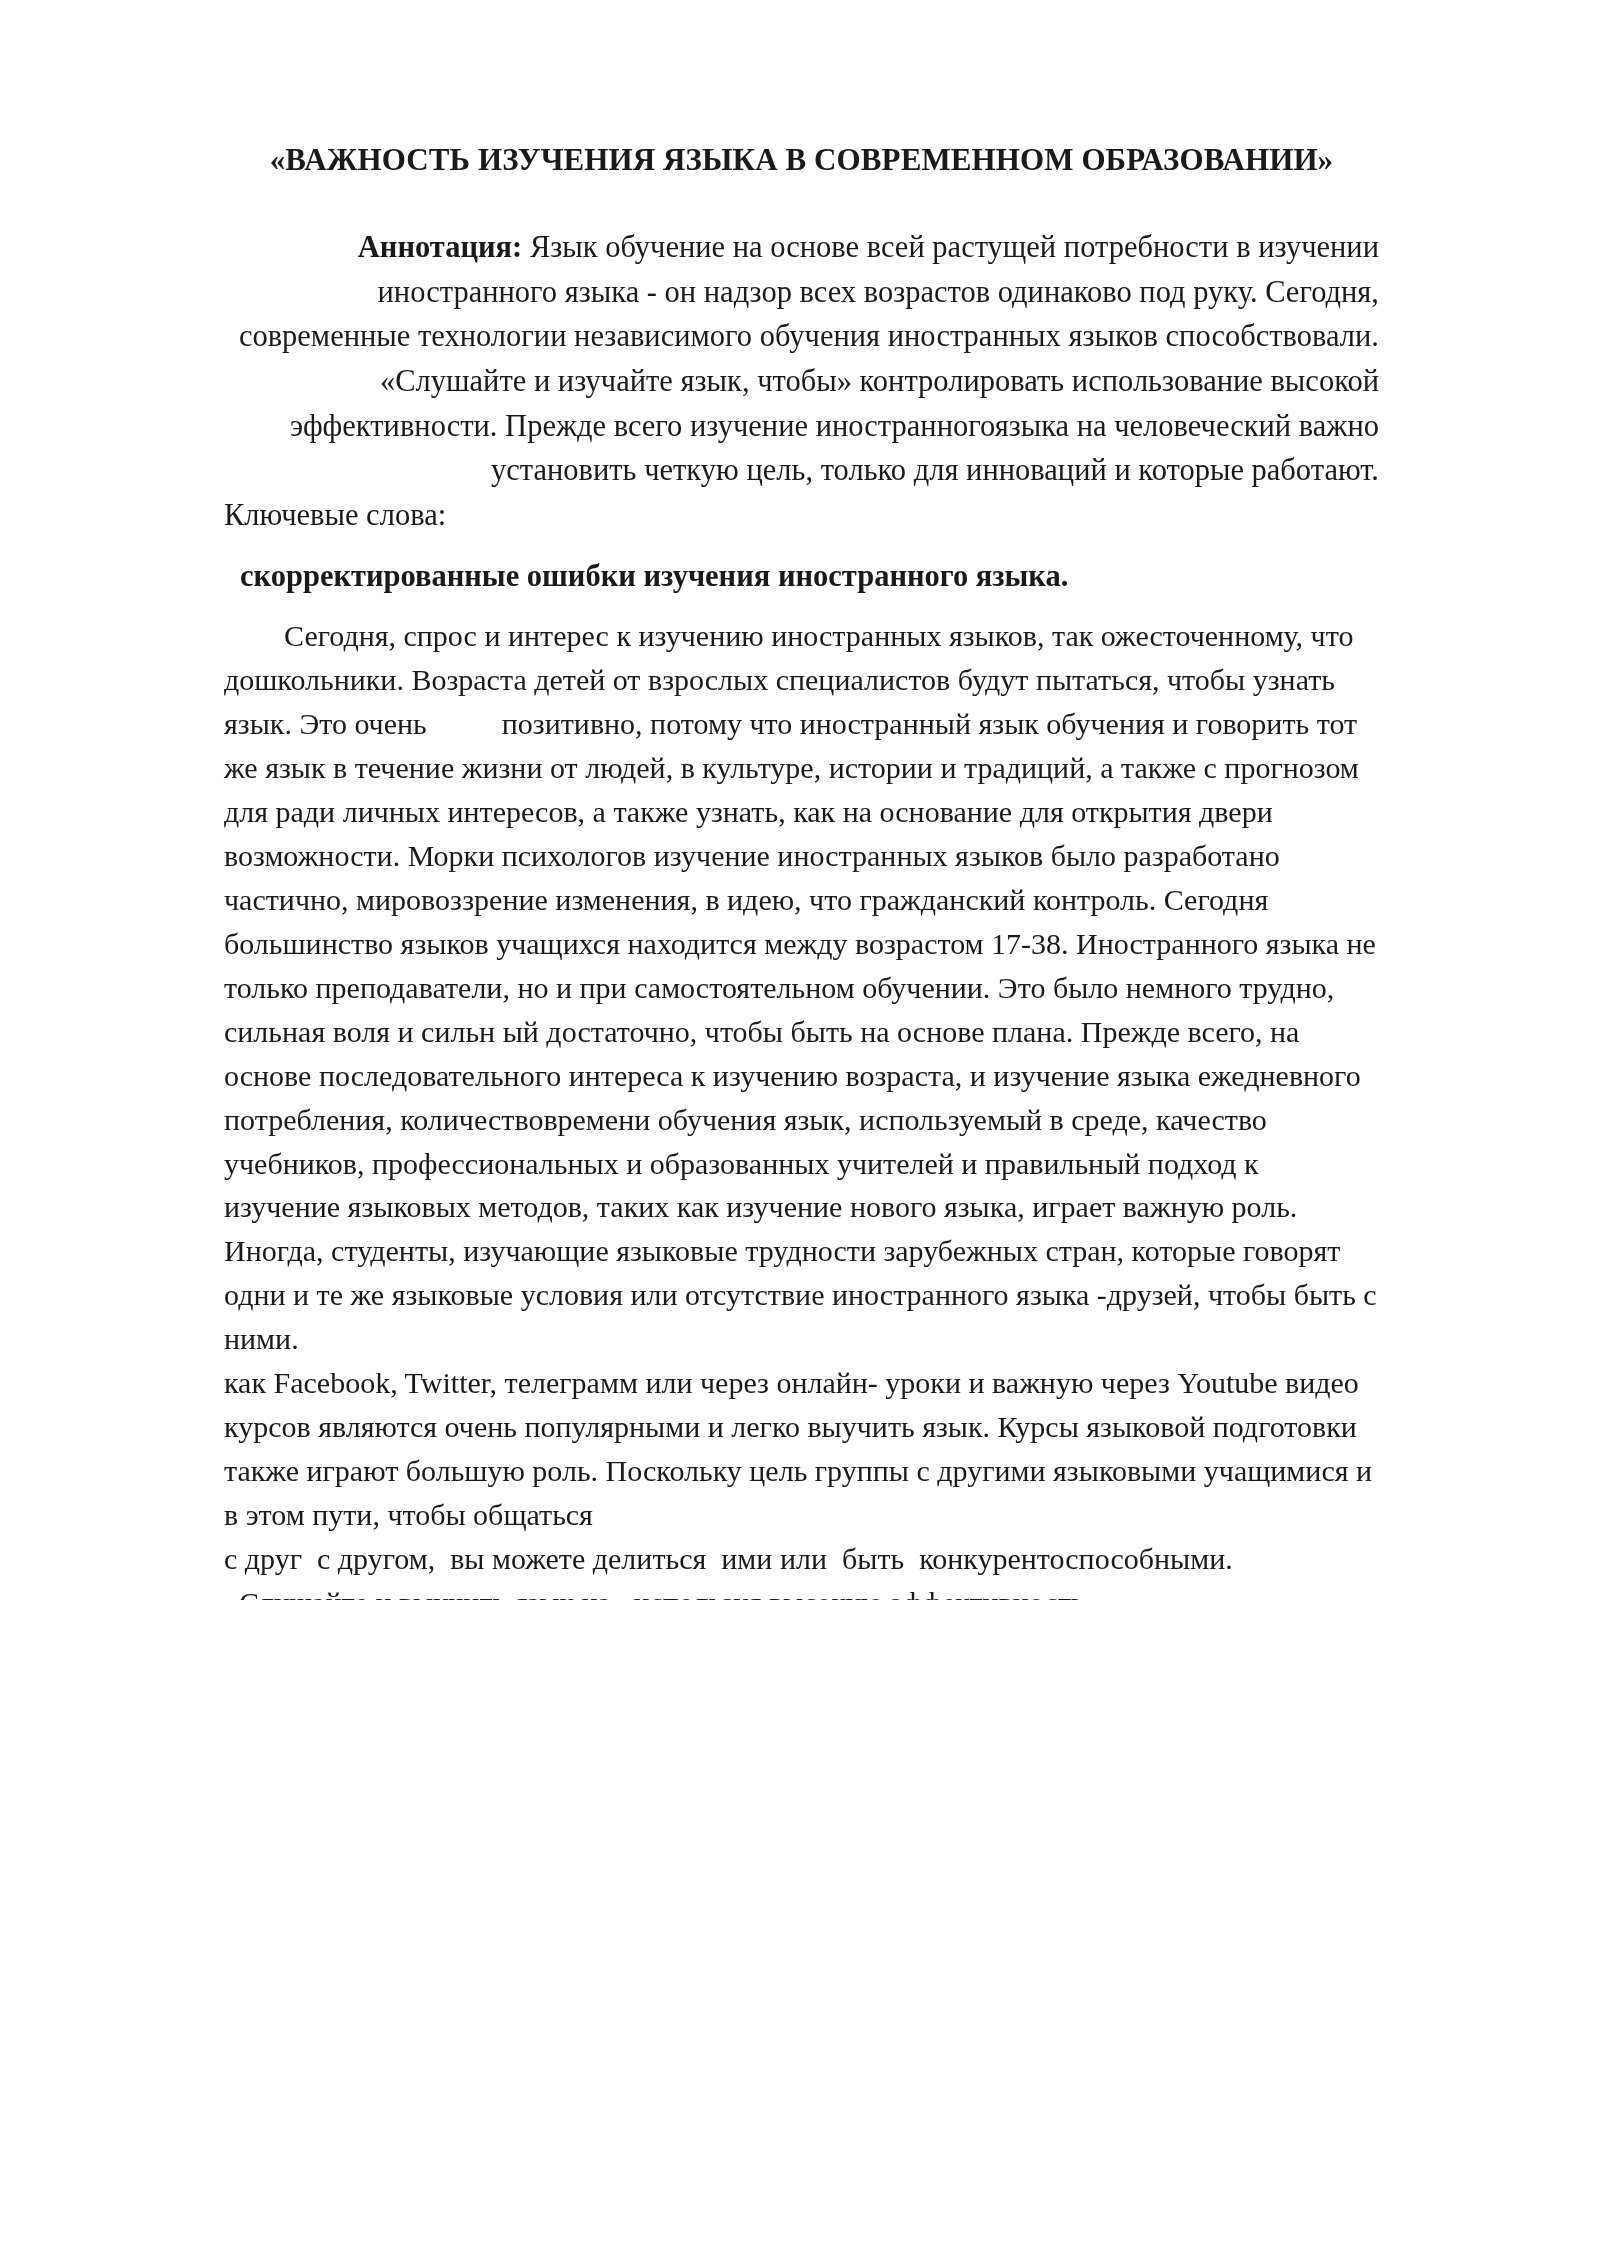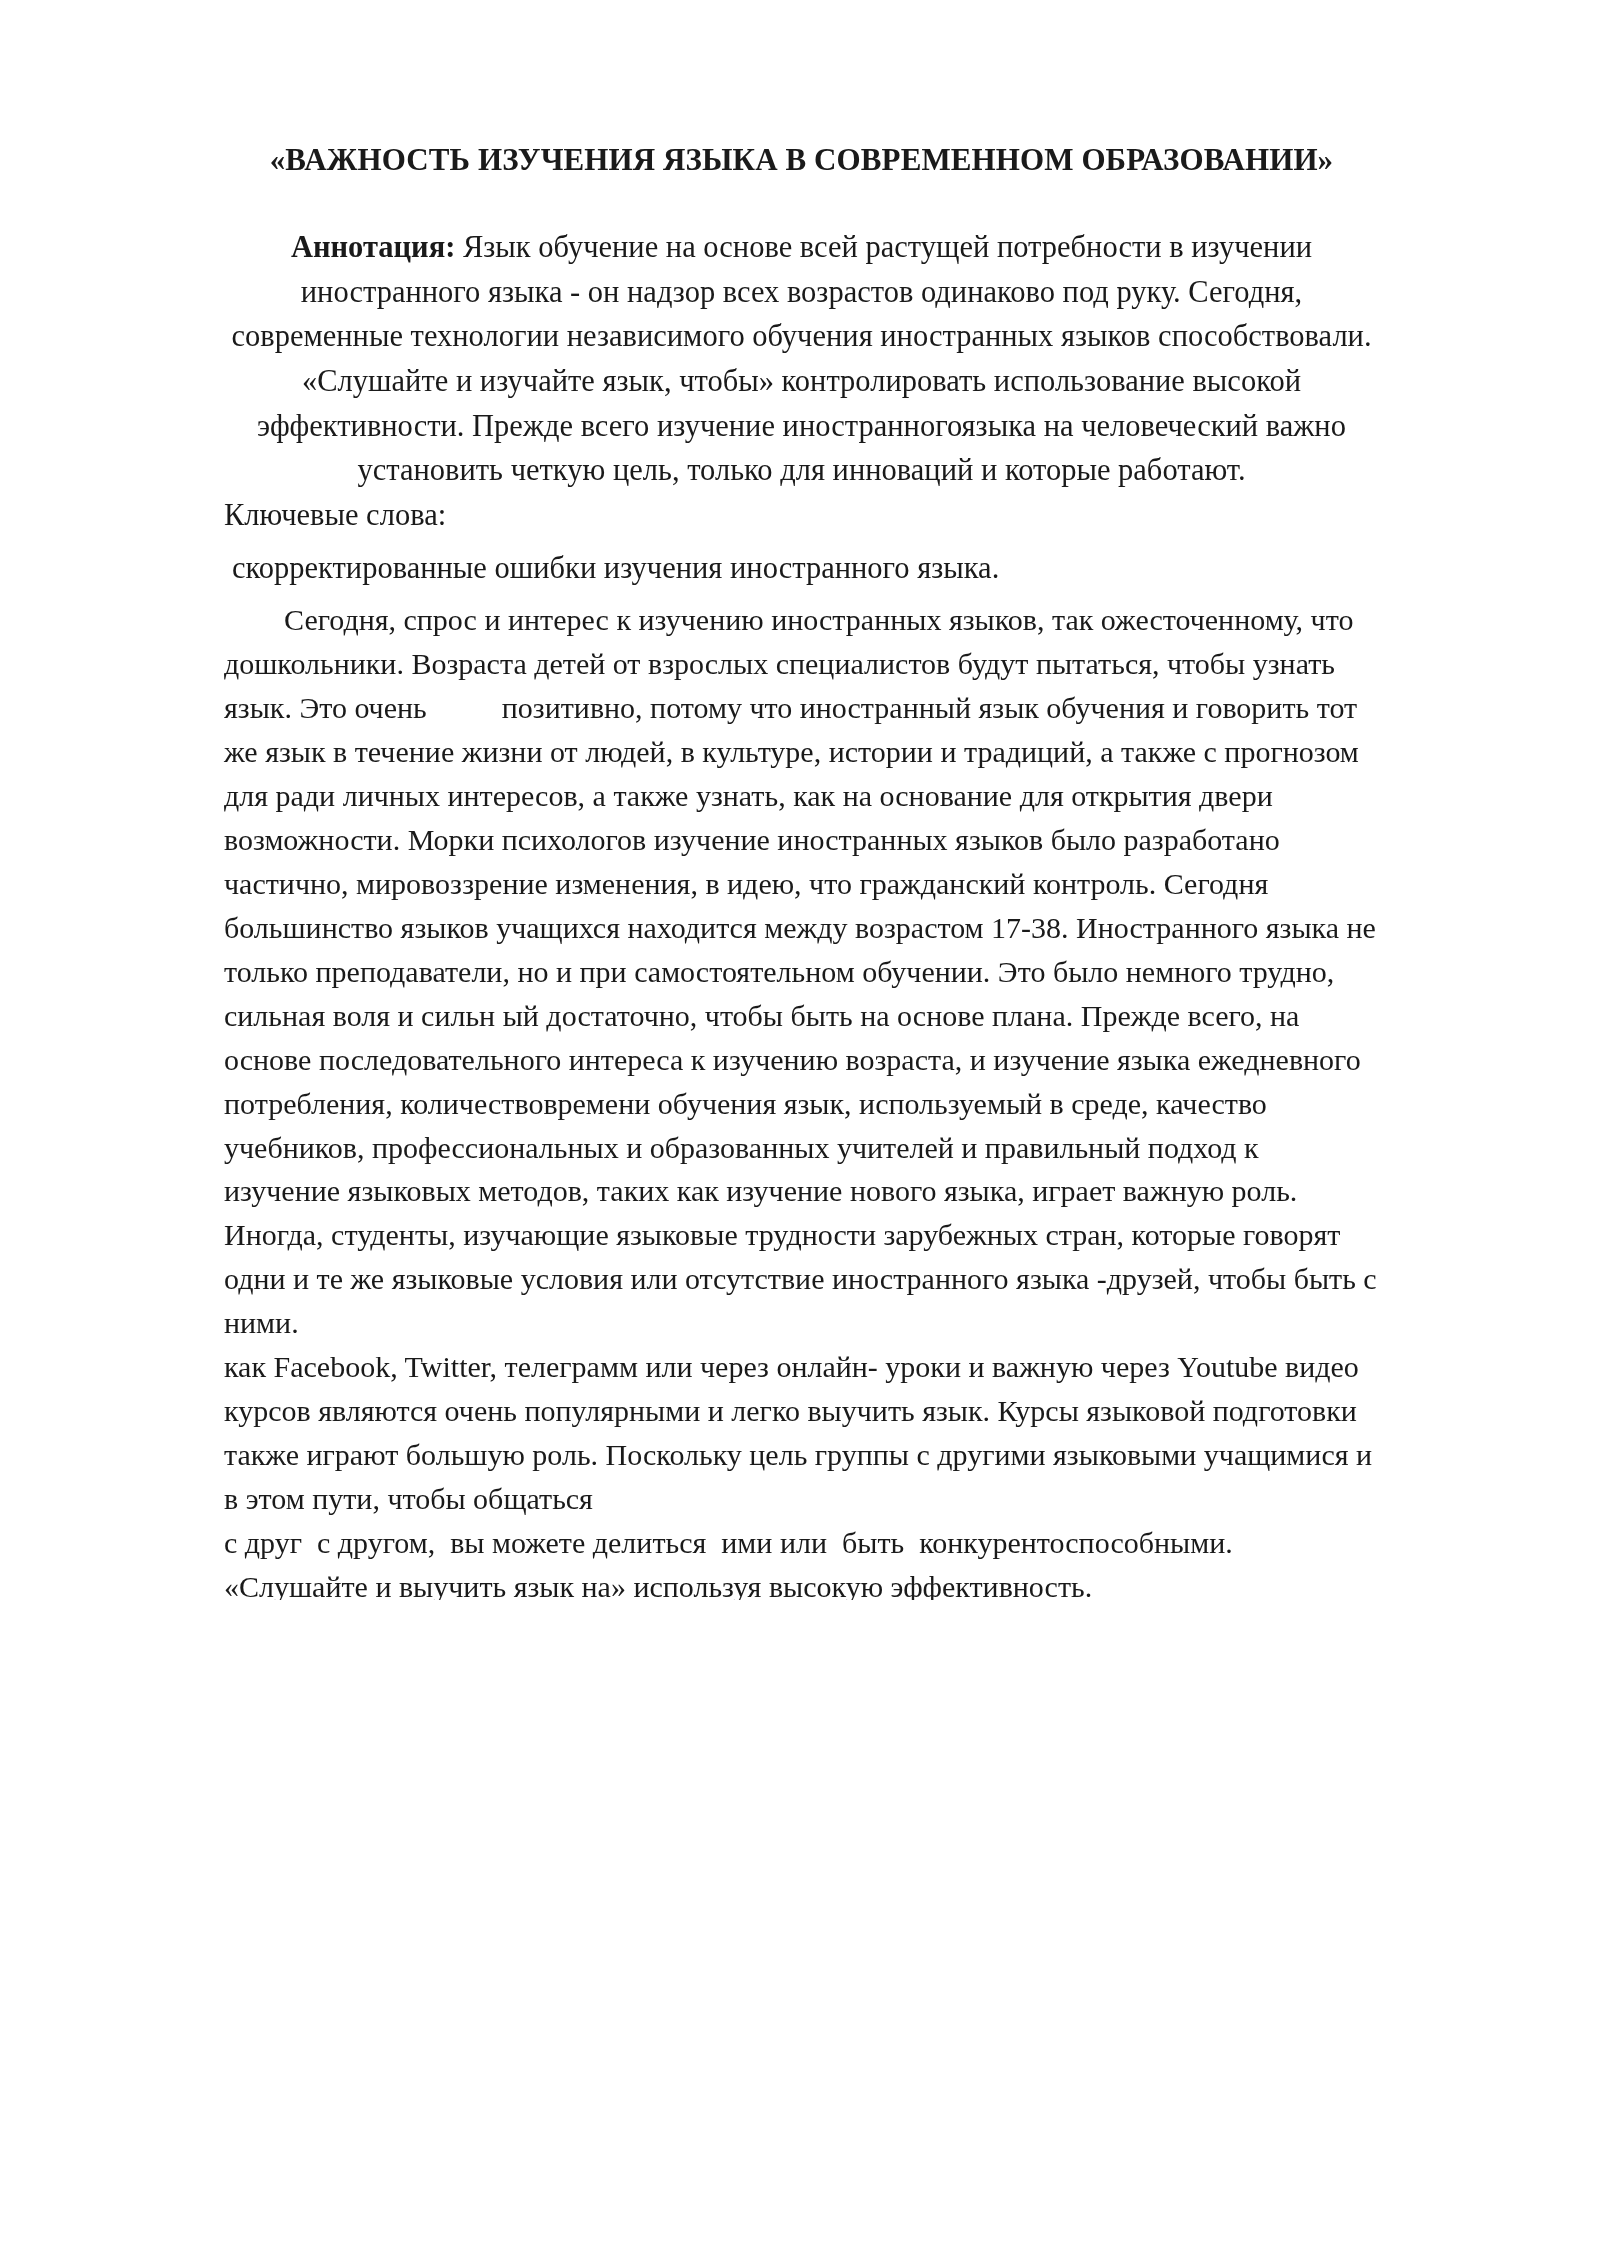--- a/index.html
+++ b/index.html
@@ -32,36 +32,37 @@
     font-weight: bold;
     font-size: 31px;
     line-height: 1.32;
     margin: 0 0 44px 0;
     letter-spacing: 0.1px;
   }
   .para {
     font-size: 30.5px;
     line-height: 1.465;
     margin: 0;
-    text-align: center;
+    text-align: right;
     white-space: pre-wrap;
   }
   .para .lbl {
     font-weight: bold;
   }
   .kw-head {
     font-size: 30.5px;
     line-height: 1.465;
     font-weight: normal;
     margin: 0;
   }
   .kw-body {
     font-size: 30.5px;
     line-height: 1.465;
-    margin: 8px;
+    margin: 16px;
+    font-weight: bold;
   }
   .body-para {
     font-size: 30px;
     line-height: 1.465;
     margin: 0;
     white-space: pre-wrap;
   }
 </style>
 </head>
 <body>

